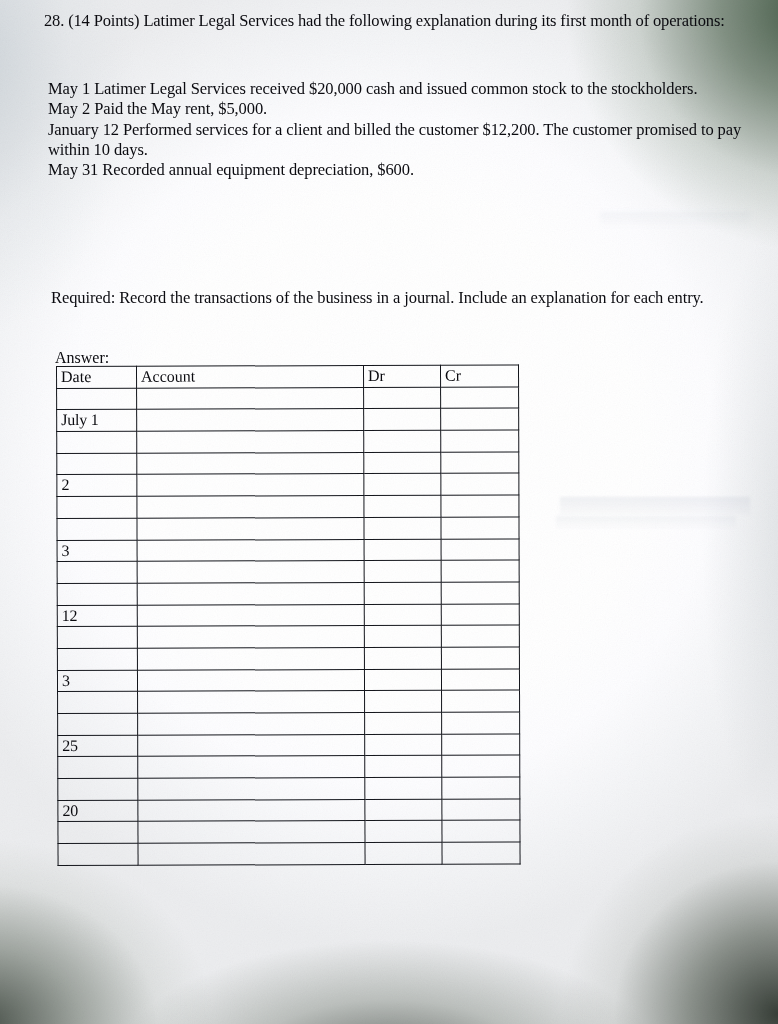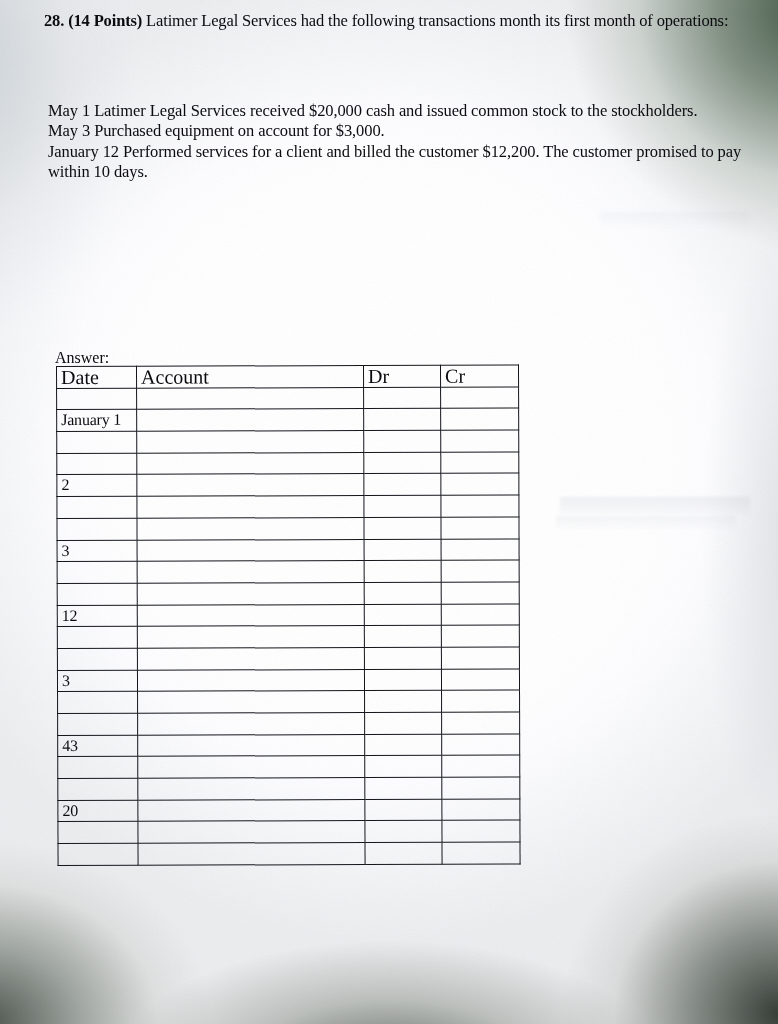--- a/index.html
+++ b/index.html
@@ -65,31 +65,30 @@
   }
   .q-head {
     position: absolute;
     left: 44px;
     top: 11px;
     width: 700px;
     font-size: 16.5px;
     line-height: 20.5px;
     letter-spacing: -0.15px;
   }
-  .q-num { font-weight: 700; }
+  .q-num { font-weight: 400; }
 
   .txn-block {
     position: absolute;
     left: 48px;
     top: 79px;
     width: 706px;
     font-size: 16.5px;
     line-height: 20.3px;
     letter-spacing: -0.1px;
-    margin-top: 22px;
   }
   .txn-line { white-space: normal; }
 
   .required-block {
     position: absolute;
     left: 51px;
     top: 288px;
     width: 700px;
     font-size: 16.5px;
     line-height: 20.3px;
@@ -126,21 +125,21 @@
     line-height: 20px;
     vertical-align: top;
     overflow: hidden;
     white-space: nowrap;
   }
   col.c-date    { width: 80px; }
   col.c-account { width: 227px; }
   col.c-dr      { width: 77px; }
   col.c-cr      { width: 78px; }
   td.cell-date { letter-spacing: -0.2px; }
-  tr.row-header td { font-size: 20px; }
+  tr.row-header td { font-size: 16px; }
 
   
   .smudge {
     position: absolute;
     pointer-events: none;
     z-index: 6;
     opacity: 0.5;
   }
   .smudge.s1 {
     left: 560px; top: 497px; width: 190px; height: 18px;
@@ -165,29 +164,31 @@
 <body>
 
 <div id="page">
 
   <div class="paper-base"></div>
 
   <div class="content">
 
     <div class="q-head">
       <span class="q-num">28. (14 Points)</span>
-      <span>Latimer Legal Services had the following transactions month its first month of operations:</span>
+      <span>Latimer Legal Services had the following explanation during its first month of operations:</span>
     </div>
 
     <div class="txn-block">
       <div class="txn-line">May 1 Latimer Legal Services received $20,000 cash and issued common stock to the stockholders.</div>
-      <div class="txn-line">May 3 Purchased equipment on account for $3,000.</div>
+      <div class="txn-line">May 2 Paid the May rent, $5,000.</div>
       <div class="txn-line">January 12 Performed services for a client and billed the customer $12,200. The customer promised to pay within 10 days.</div>
+      <div class="txn-line">May 31 Recorded annual equipment depreciation, $600.</div>
     </div>
 
+    <div class="required-block">Required: Record the transactions of the business in a journal. Include an explanation for each entry.</div>
 
     <div class="answer-label">Answer:</div>
 
     <div class="journal-wrap">
       <table class="journal">
         <colgroup>
           <col class="c-date">
             <col class="c-account">
             <col class="c-dr">
             <col class="c-cr">
@@ -199,21 +200,21 @@
             <td>Dr</td>
             <td>Cr</td>
           </tr>
         <tr>
               <td class="cell-date"></td>
               <td></td>
               <td></td>
               <td></td>
             </tr>
             <tr>
-              <td class="cell-date">January 1</td>
+              <td class="cell-date">July 1</td>
               <td></td>
               <td></td>
               <td></td>
             </tr>
             <tr>
               <td class="cell-date"></td>
               <td></td>
               <td></td>
               <td></td>
             </tr>
@@ -289,21 +290,21 @@
               <td></td>
               <td></td>
             </tr>
             <tr>
               <td class="cell-date"></td>
               <td></td>
               <td></td>
               <td></td>
             </tr>
             <tr>
-              <td class="cell-date">43</td>
+              <td class="cell-date">25</td>
               <td></td>
               <td></td>
               <td></td>
             </tr>
             <tr>
               <td class="cell-date"></td>
               <td></td>
               <td></td>
               <td></td>
             </tr>

